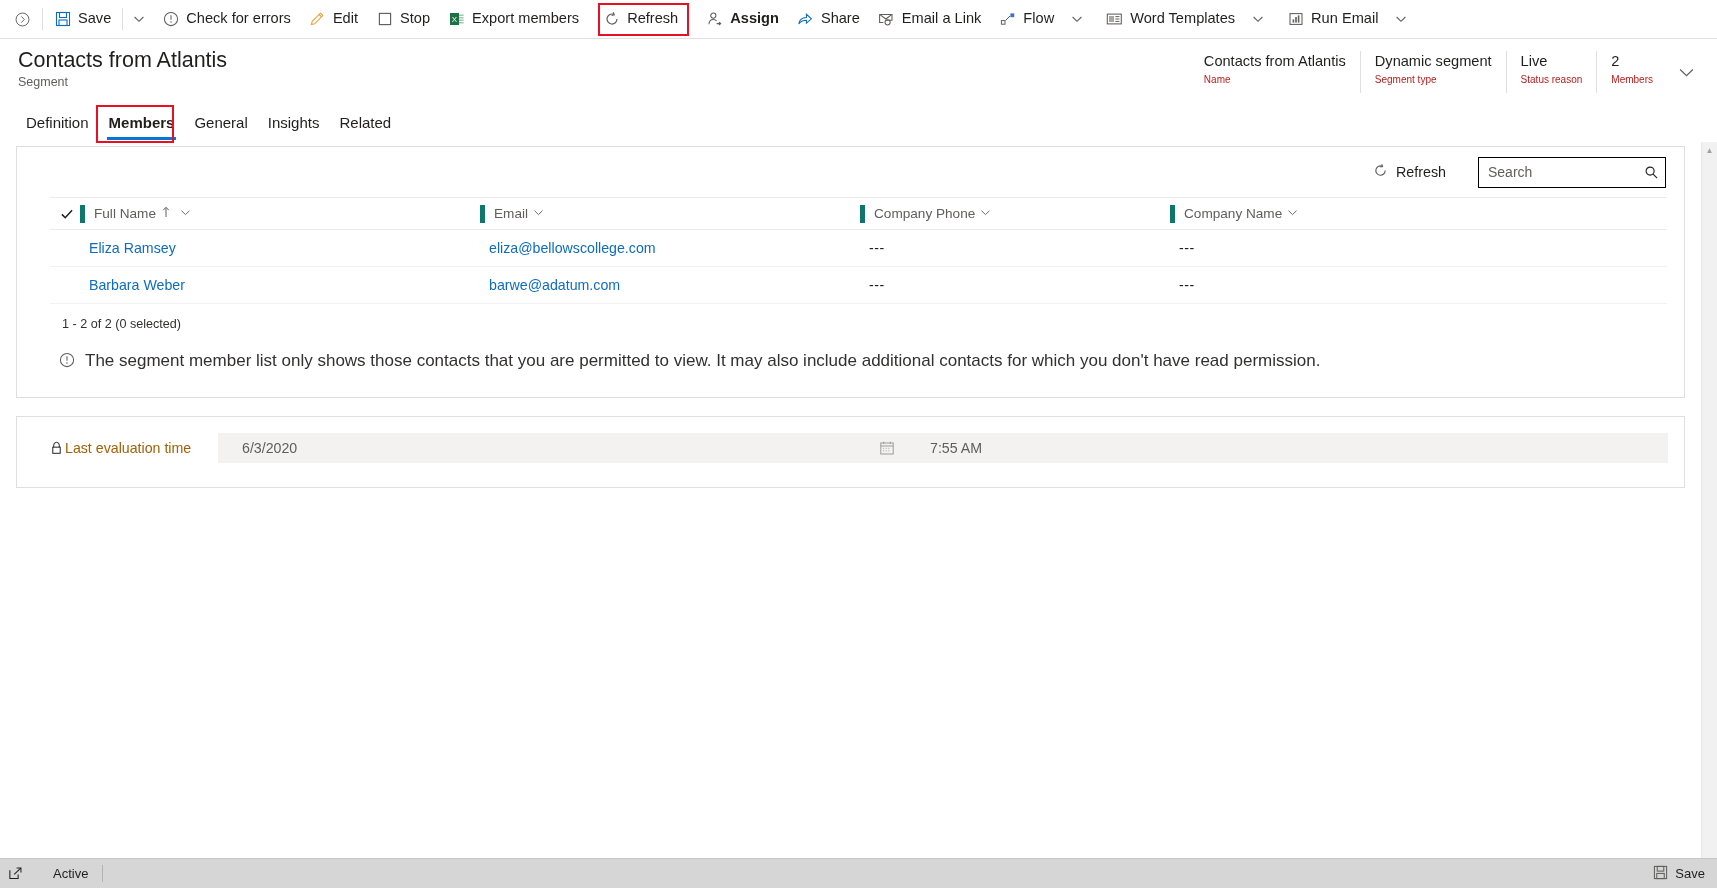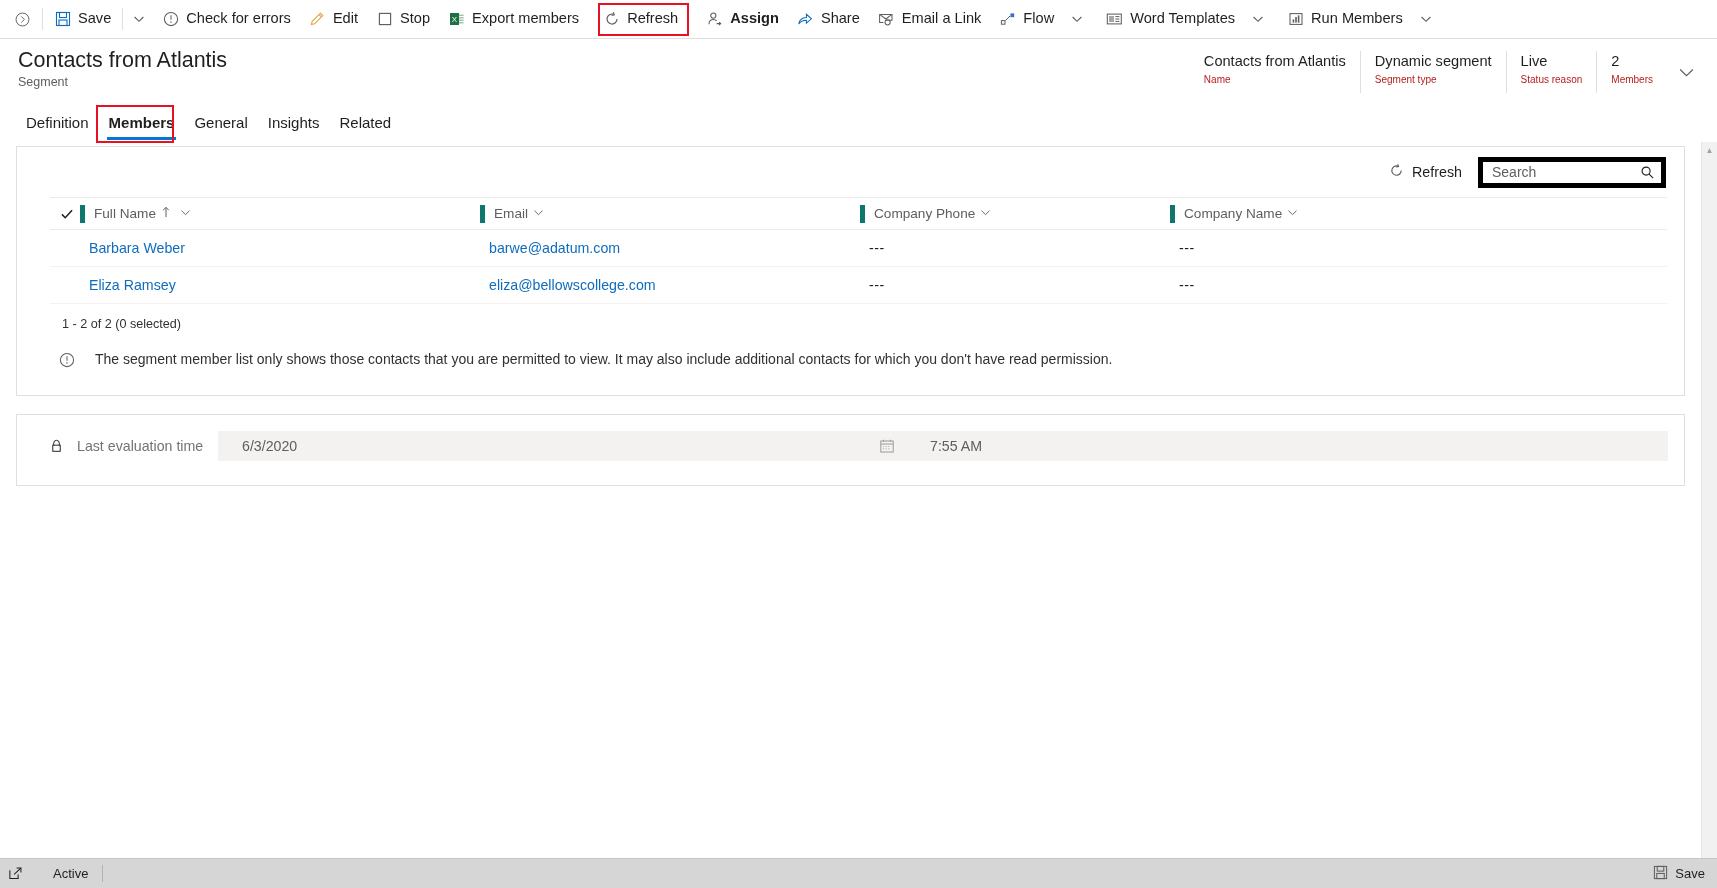--- a/index.html
+++ b/index.html
@@ -184,25 +184,26 @@
     align-items: center;
     gap: 8px;
     font-size: 14.3px;
     color: #201f1e;
     padding: 5px 8px;
     cursor: default;
   }
   .searchbox {
     width: 188px;
     height: 31px;
-    border: 5px solid #000000;
+    border: 1px solid #000000;
     display: flex;
     align-items: center;
     padding: 0 6px 0 9px;
     background: #ffffff;
+    margin-left: 16px;
   }
   .searchbox .ph {
     flex: 1;
     font-size: 14px;
     color: #605e5c;
     line-height: 1;
   }
   .searchbox .mag { display:flex; align-items:center; color:#201f1e; }
 
   
@@ -254,45 +255,45 @@
   td.dashcell { color: #605e5c; letter-spacing: 0.5px; }
 
   .gridfooter {
     font-size: 12.6px;
     color: #323130;
     padding: 13px 0 0 45px;
   }
   .gridnotice {
     display: flex;
     align-items: flex-start;
-    gap: 20px;
+    gap: 10px;
     padding: 20px 0 24px 42px;
-    font-size: 14px;
+    font-size: 17px;
     color: #323130;
   }
   .gridnotice .i { color: #605e5c; flex: 0 0 auto; margin-top: 1px; }
 
   
   .fieldpanel {
     border: 1px solid #e1dfdd;
     margin-top: 18px;
     padding: 16px 16px 24px 16px;
   }
   .fieldrow {
     display: flex;
     align-items: center;
     height: 30px;
   }
   .fieldlabel {
     width: 185px;
     display: flex;
     align-items: center;
-    gap: 14px;
+    gap: 2px;
     font-size: 14.2px;
-    color: #737373;
+    color: #a16207;
     padding-left: 17px;
   }
   .lockico { color: #201f1e; display:flex; align-items:center;}
   .fieldinput {
     height: 30px;
     background: #f3f2f1;
     display: flex;
     align-items: center;
     font-size: 14.2px;
     color: #605e5c;
@@ -497,21 +498,21 @@
 
     <div class="cmd-btn" style="margin-left:6px;">
       <span class="cmd-ico">
         <svg width="16" height="16" viewBox="0 0 16 16">
             <rect x="2" y="2.6" width="12" height="10.8" fill="none" stroke="#605e5c" stroke-width="1.05"></rect>
             <rect x="4.6" y="8.4" width="1.6" height="3.2" fill="#605e5c"></rect>
             <rect x="7.2" y="6" width="1.6" height="5.6" fill="#605e5c"></rect>
             <rect x="9.8" y="4.4" width="1.6" height="7.2" fill="#605e5c"></rect>
           </svg>
       </span>
-      <span class="lbl">Run Members</span>
+      <span class="lbl">Run Email</span>
     </div>
     <div class="cmd-chevron">
       <svg width="12" height="12" viewBox="0 0 12 12">
           <path d="M1.6 4 L6 8.3 L10.4 4" fill="none" stroke="#605e5c" stroke-width="1.1"></path>
         </svg>
     </div>
 
     <div class="highlight-box" style="left:598px; top:3px; width:91px; height:33px;"></div>
   </div>
 
@@ -641,35 +642,35 @@
                       </svg>
                   </span>
                 </div>
               </th>
             </tr>
           </thead>
           <tbody>
             <tr>
               <td></td>
               <td class="linkcell">
-                <span class="celllink">Barbara Weber</span>
+                <span class="celllink">Eliza Ramsey</span>
               </td>
               <td class="linkcell">
-                <span class="celllink">barwe@adatum.com</span>
+                <span class="celllink">eliza@bellowscollege.com</span>
               </td>
               <td class="dashcell">---</td>
               <td class="dashcell">---</td>
             </tr>
             <tr>
               <td></td>
               <td class="linkcell">
-                <span class="celllink">Eliza Ramsey</span>
+                <span class="celllink">Barbara Weber</span>
               </td>
               <td class="linkcell">
-                <span class="celllink">eliza@bellowscollege.com</span>
+                <span class="celllink">barwe@adatum.com</span>
               </td>
               <td class="dashcell">---</td>
               <td class="dashcell">---</td>
             </tr>
           </tbody>
         </table>
 
         <div class="gridfooter">1 - 2 of 2 (0 selected)</div>
 
         <div class="gridnotice">

